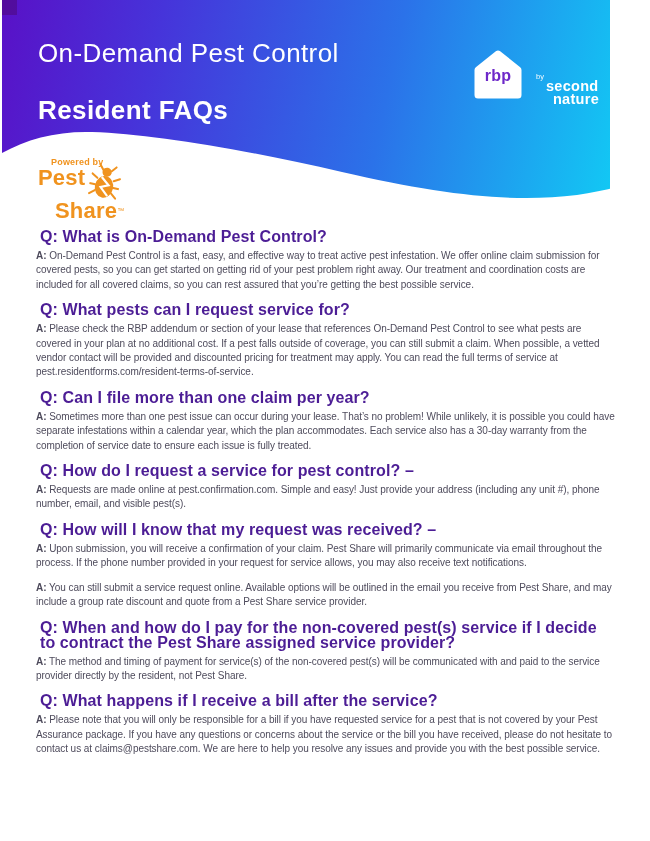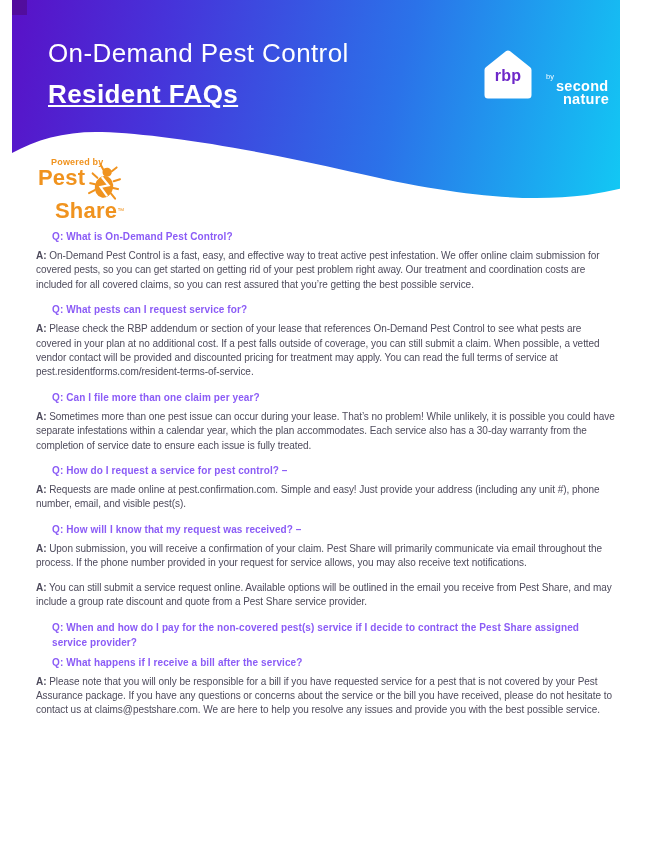--- a/index.html
+++ b/index.html
@@ -4,30 +4,30 @@
 <style>
   * { margin:0; padding:0; box-sizing:border-box; }
   html,body { background:#e8e8e8; }
   body { font-family:"Liberation Sans", sans-serif; }
   .page {
     position:relative; width:650px; height:841px; margin:0 auto;
     background:#ffffff; overflow:hidden;
   }
   
   .hero {
-    position:absolute; top:0; left:12px; width:608px; height:212px;
+    position:absolute; top:0; left:2px; width:608px; height:212px;
     background:linear-gradient(102deg,#5911c7 0%,#4634da 25%,#2b72e9 62%,#12c9f4 100%);
   }
   .corner-artifact {
     position:absolute; top:0; left:0; width:15px; height:15px;
     background:rgba(70,0,60,0.30);
   }
   .hero-titles { position:absolute; left:36px; top:38px; color:#ffffff; }
   .hero-title   { font-size:26px; font-weight:400; letter-spacing:0.4px; }
-  .hero-subtitle{ font-size:26px; font-weight:700; letter-spacing:0.4px; margin-top:10px;text-decoration:underline; }
+  .hero-subtitle{ font-size:26px; font-weight:700; letter-spacing:0.4px; margin-top:26px; }
   
   .brand { position:absolute; left:468px; top:44px; display:flex; align-items:center; }
   .rbp-badge { position:relative; width:56px; height:56px; }
   .rbp-badge svg { position:absolute; left:0; top:0; }
   .rbp-text {
     position:absolute; left:0; top:20px; width:56px; text-align:center;
     font-size:16px; font-weight:700; color:#6d28c9; letter-spacing:0.3px;
   }
   .sn-text { display:flex; align-items:center; margin-left:10px; color:#ffffff; }
   .sn-by { font-size:7.5px; margin-top:3px; margin-right:2px; opacity:0.95; }
@@ -38,22 +38,22 @@
   .powered { position:absolute; left:38px; top:157px; color:#f0931f; }
   .powered-by { font-size:9px; font-weight:700; letter-spacing:0.2px; margin-left:13px; }
   .ps-row { display:flex; align-items:flex-start; margin-top:1px; }
   .ps-word { font-size:22px; font-weight:800; line-height:20px; letter-spacing:0.2px; }
   .ps-bug { margin-left:5px; margin-top:-4px; transform:rotate(12deg); }
   .ps-share { margin-left:17px; margin-top:1px; }
   .ps-tm { font-size:7px; font-weight:400; vertical-align:top; }
   
   .faq-list { position:absolute; left:36px; top:229px; width:580px; }
   .faq .q {
-    color:#8b5cf6; font-size:10px; font-weight:700;
-    line-height:15px; margin:0 0 5px 16px; letter-spacing:0.1px;
+    color:#4c1d95; font-size:16px; font-weight:700;
+    line-height:15px; margin:0 0 5px 4px; letter-spacing:0.1px;
   }
   .faq .a {
     color:#4e4b5c; font-size:10px; font-weight:400;
     line-height:14.4px; margin:0 0 10px 0; letter-spacing:-0.05px;
   }
   .faq .ap { font-weight:700; }
 </style>
 </head>
 <body>
 
@@ -139,20 +139,21 @@
       <h3 class="q"><span class="qp">Q:</span> <span class="qt">How will I know that my request was received? –</span></h3>
       <p class="a"><span class="ap">A:</span> <span class="at">Upon submission, you will receive a confirmation of your claim. Pest Share will primarily communicate via email throughout the process. If the phone number provided in your request for service allows, you may also receive text notifications.</span></p>
     </section>
 
     <section class="faq">
       <p class="a"><span class="ap">A:</span> <span class="at">You can still submit a service request online. Available options will be outlined in the email you receive from Pest Share, and may include a group rate discount and quote from a Pest Share service provider.</span></p>
     </section>
 
     <section class="faq">
       <h3 class="q"><span class="qp">Q:</span> <span class="qt">When and how do I pay for the non-covered pest(s) service if I decide to contract the Pest Share assigned service provider?</span></h3>
+      <p class="a"><span class="ap">A:</span> <span class="at">The method and timing of payment for service(s) of the non-covered pest(s) will be communicated with and paid to the service provider directly by the resident, not Pest Share.</span></p>
     </section>
 
     <section class="faq">
       <h3 class="q"><span class="qp">Q:</span> <span class="qt">What happens if I receive a bill after the service?</span></h3>
       <p class="a"><span class="ap">A:</span> <span class="at">Please note that you will only be responsible for a bill if you have requested service for a pest that is not covered by your Pest Assurance package. If you have any questions or concerns about the service or the bill you have received, please do not hesitate to contact us at claims@pestshare.com. We are here to help you resolve any issues and provide you with the best possible service.</span></p>
     </section>
   </main>
 
 </div>
 

